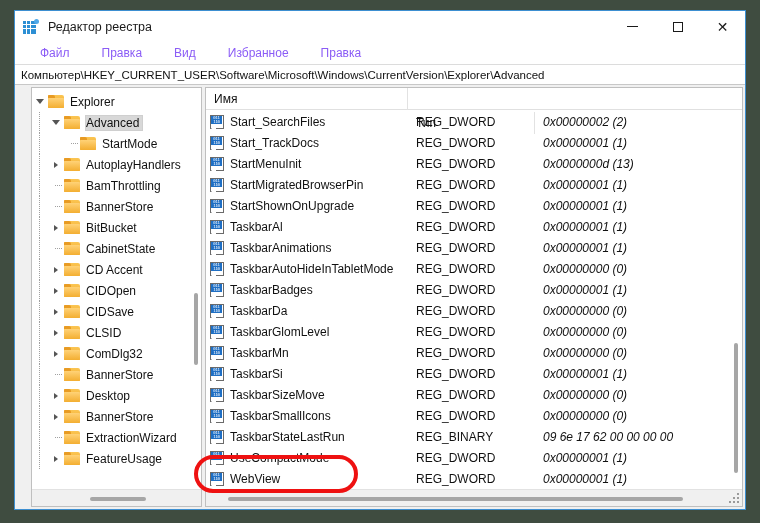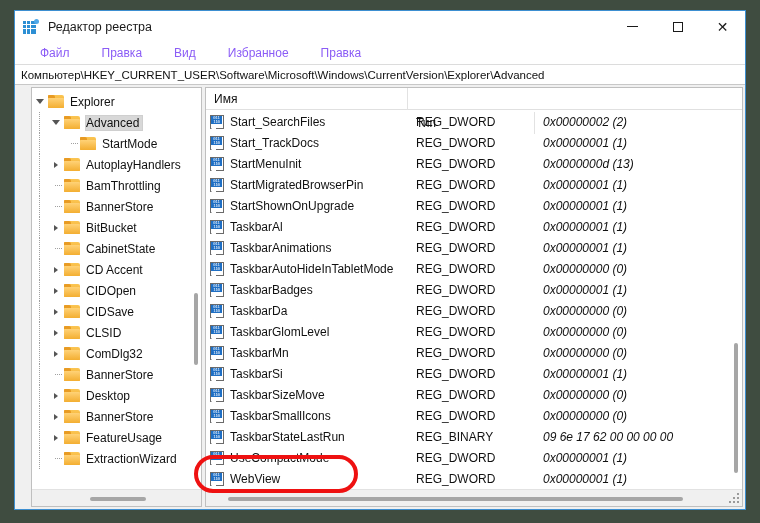--- a/index.html
+++ b/index.html
@@ -592,42 +592,42 @@
                 <span class="tab"></span>
                 <span class="front"></span>
               </span>
               <span class="tree-label">BannerStore</span>
             </div>
             <div class="tree-row">
               <span class="tw">
                 <span class="dotline"></span>
               </span>
               <span class="tw">
+                <span class="dotstub"></span>
+              </span>
+              <span class="folder">
+                <span class="back"></span>
+                <span class="tab"></span>
+                <span class="front"></span>
+              </span>
+              <span class="tree-label">ExtractionWizard</span>
+            </div>
+            <div class="tree-row">
+              <span class="tw">
+                <span class="dotline"></span>
+              </span>
+              <span class="tw">
                 <span class="chev"></span>
               </span>
               <span class="folder">
                 <span class="back"></span>
                 <span class="tab"></span>
                 <span class="front"></span>
               </span>
               <span class="tree-label">FeatureUsage</span>
-            </div>
-            <div class="tree-row">
-              <span class="tw">
-                <span class="dotline"></span>
-              </span>
-              <span class="tw">
-                <span class="dotstub"></span>
-              </span>
-              <span class="folder">
-                <span class="back"></span>
-                <span class="tab"></span>
-                <span class="front"></span>
-              </span>
-              <span class="tree-label">ExtractionWizard</span>
             </div>
           </div>
         <div class="vthumb-tree"></div>
         <div class="hscroll-tree">
           <div class="thumb"></div>
         </div>
       </div>
 
       <div class="splitter"></div>
 

